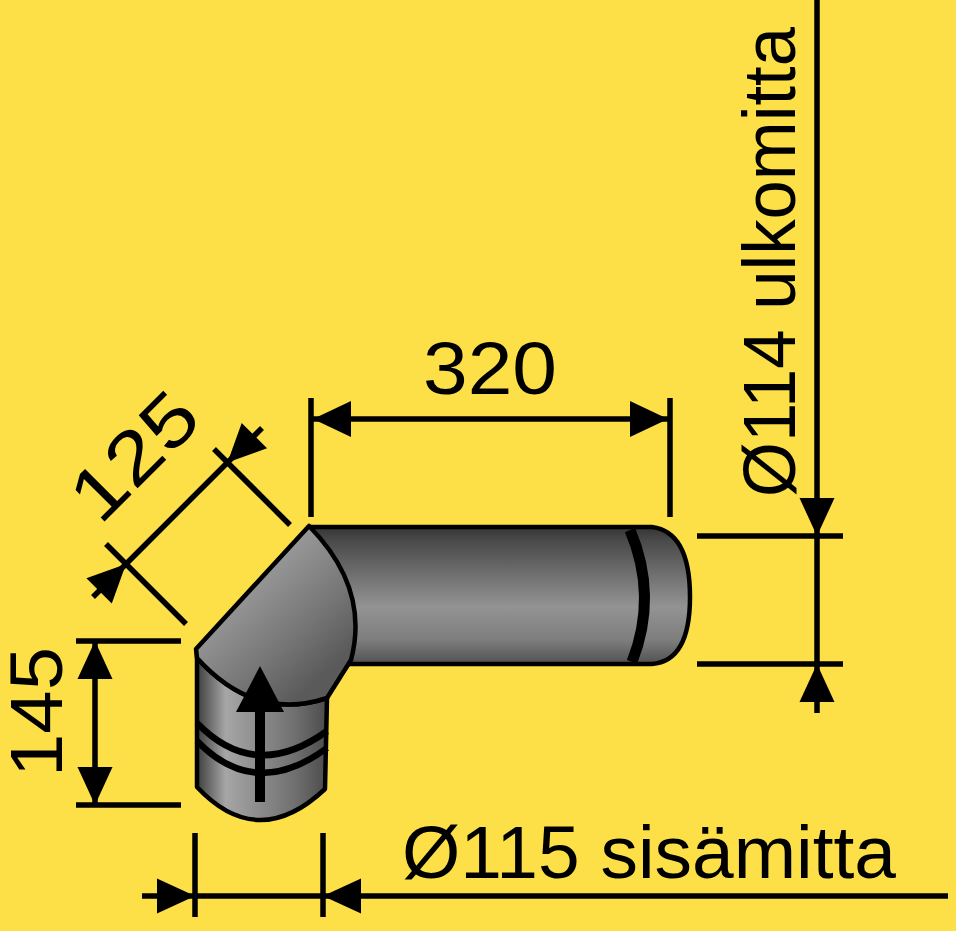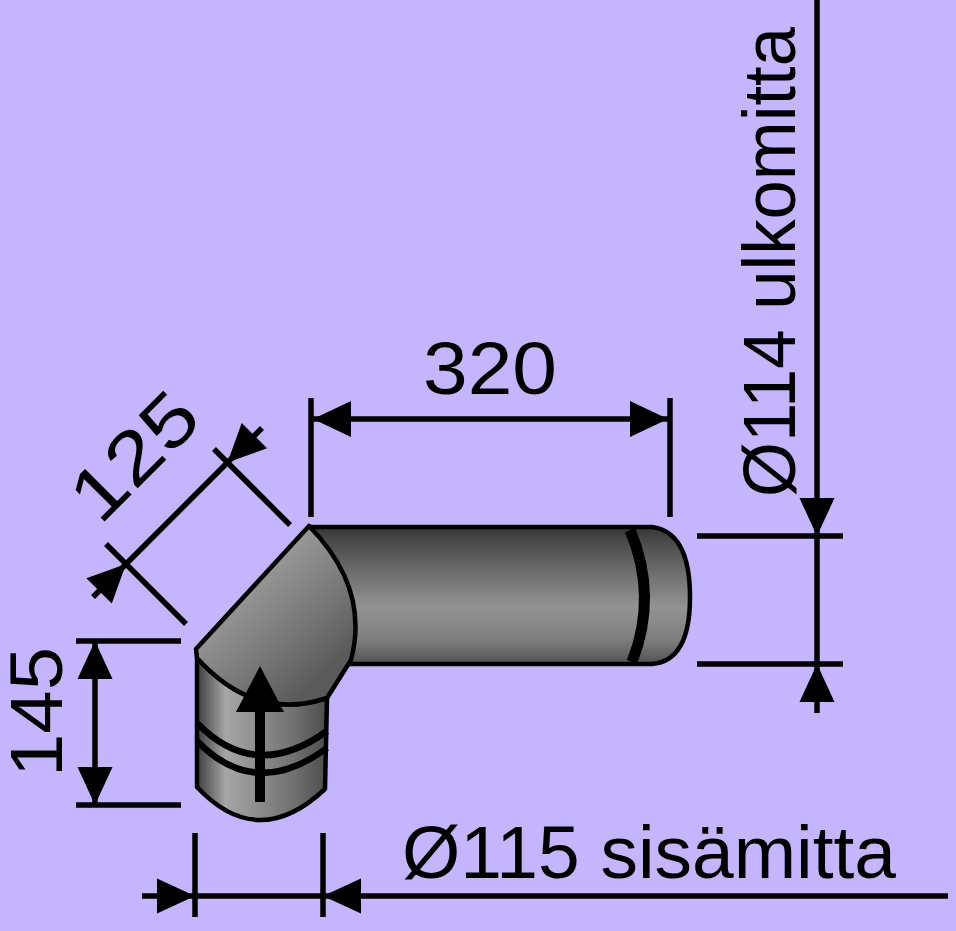--- a/index.html
+++ b/index.html
@@ -4,21 +4,21 @@
 <style>
   html, body {
     margin: 0;
     padding: 0;
     background: #ffffff;
   }
   .canvas {
     position: relative;
     width: 956px;
     height: 931px;
-    background: #c4b5fd;
+    background: #fde047;
     overflow: hidden;
     font-family: "Liberation Sans", sans-serif;
   }
   svg { display: block; }
   .dim-line {
     stroke: #000000;
     stroke-width: 5.5;
     fill: none;
   }
   .outline {

